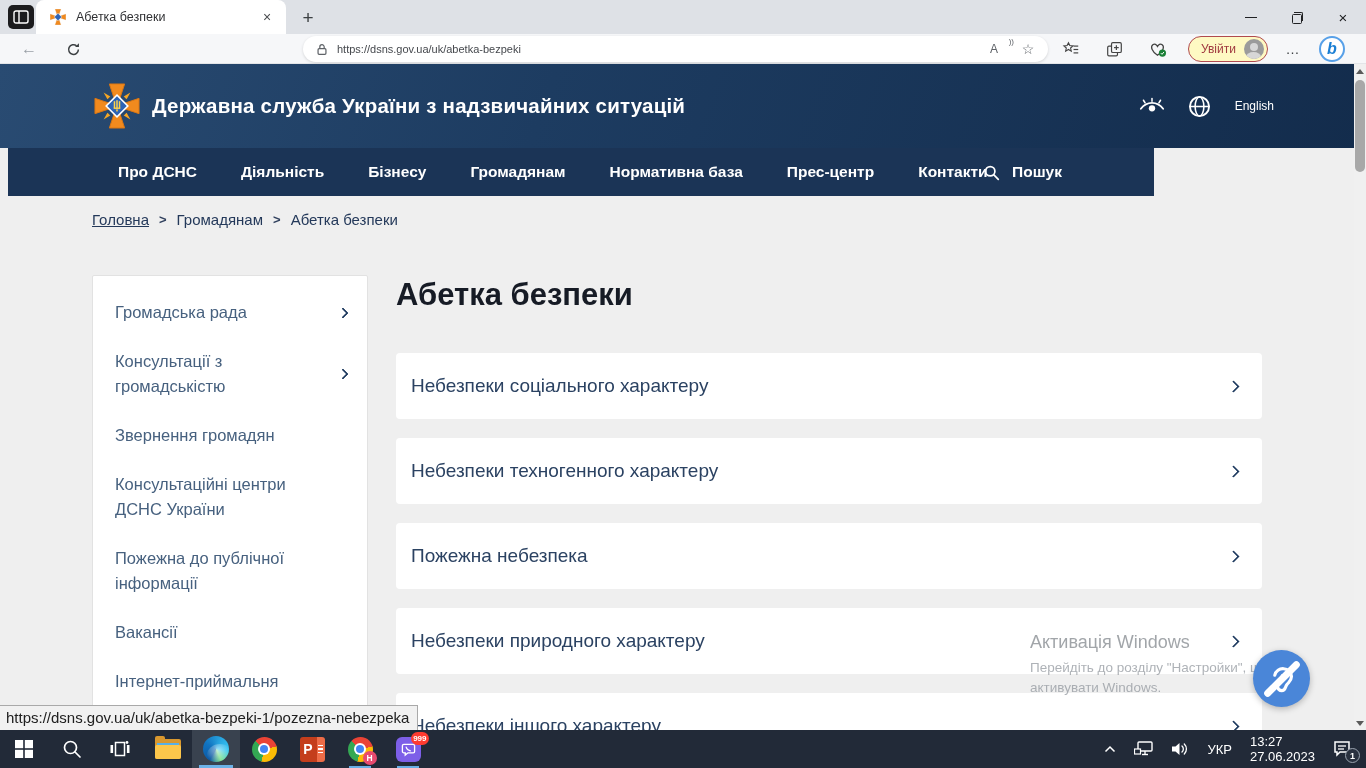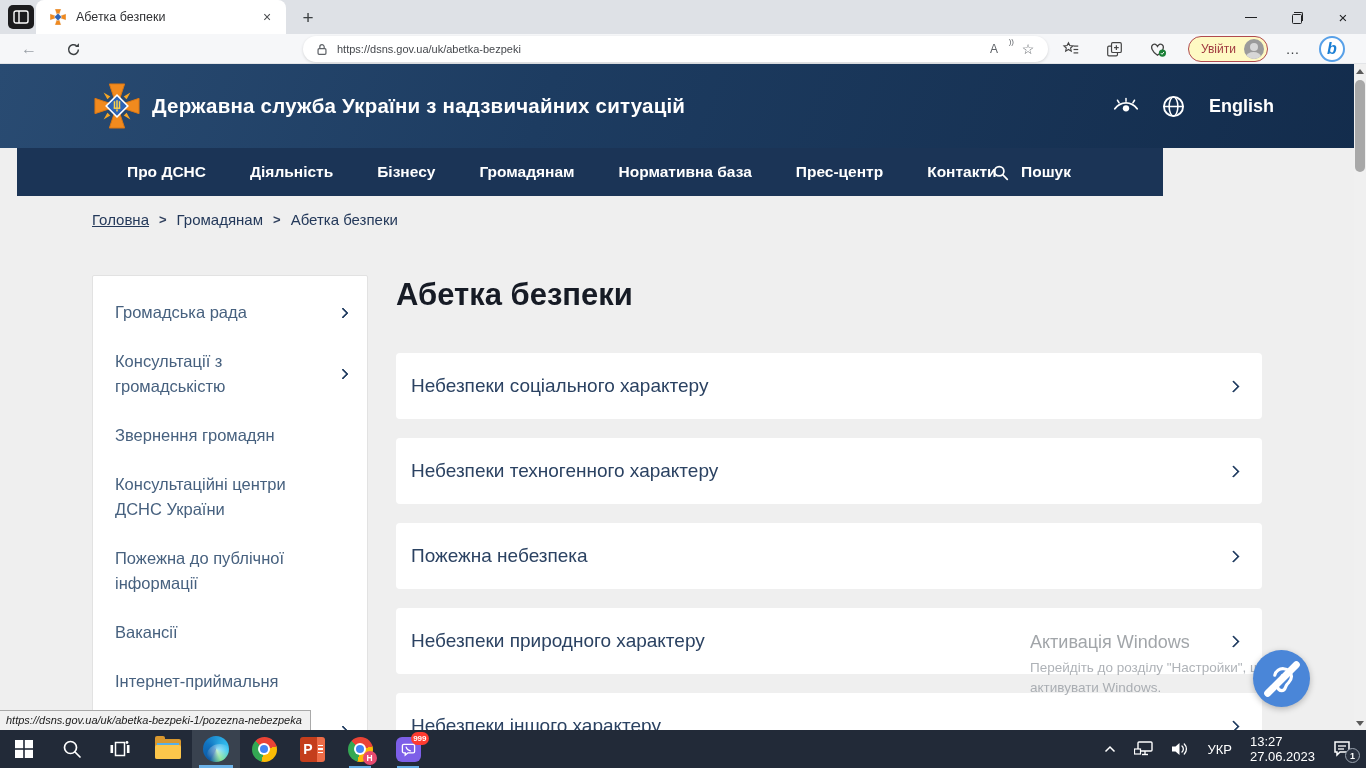--- a/index.html
+++ b/index.html
@@ -41,24 +41,24 @@
 
   
   .viewport { position:absolute; top:64px; left:0; width:1366px; height:666px; background:#efefef; overflow:hidden;padding-left:31px; }
 
   
   .site-header { position:absolute; top:0; left:0; width:1366px; height:84px; background:linear-gradient(110deg,#294b72 0%,#1d3c61 40%,#132c4c 100%); display:flex; align-items:center; }
   .logo { width:46px; height:46px; margin-left:94px; flex:0 0 auto; cursor:pointer; }
   .site-title { color:#ffffff; font-size:20.5px; font-weight:bold; margin-left:12px; letter-spacing:0.2px; }
   .header-right { position:absolute; right:92px; top:0; height:84px; display:flex; align-items:center; gap:22px; }
   .hdr-icon { width:26px; height:26px; display:flex; align-items:center; justify-content:center; cursor:pointer; }
-  .lang-link { color:#ffffff; font-size:18px; font-weight:bold; cursor:pointer; }
-
-  
-  .site-nav { position:absolute; top:84px; left:17px; width:1146px; height:48px; background:#1b3456; display:flex; align-items:center; }
+  .lang-link { color:#ffffff; font-size:12px; font-weight:normal; cursor:pointer; }
+
+  
+  .site-nav { position:absolute; top:84px; left:8px; width:1146px; height:48px; background:#1b3456; display:flex; align-items:center; }
   .nav-items { display:flex; gap:44px; margin-left:110px; }
   .nav-item { color:#ffffff; font-size:15.5px; font-weight:bold; cursor:pointer; white-space:nowrap; }
   .nav-search { position:absolute; right:92px; display:flex; align-items:center; gap:12px; cursor:pointer; }
   .nav-search-label { color:#ffffff; font-size:15.5px; font-weight:bold; }
 
   
   .page { position:absolute; top:132px; left:0; width:1366px; height:534px; background:#efefef; overflow:hidden; }
   .breadcrumb { padding:14px 0 0 92px; font-size:15px; line-height:20px; color:#24395a; display:flex; align-items:center; gap:10px; }
   .bc-link { text-decoration:underline; cursor:pointer; color:#24395a; }
   .bc-sep { font-size:13px; font-weight:bold; color:#31415e; }
@@ -88,21 +88,21 @@
   
   .scrollbar { position:absolute; right:0; top:0; width:12px; height:666px; background:#f0f0f0; z-index:7; }
   .sb-arrow { position:absolute; left:0; width:12px; height:14px; display:flex; align-items:center; justify-content:center; cursor:pointer; }
   .sb-arrow-up { top:0; }
   .sb-arrow-down { bottom:0; }
   .tri-up { width:0; height:0; border-left:4px solid transparent; border-right:4px solid transparent; border-bottom:5px solid #5a5a5a; }
   .tri-down { width:0; height:0; border-left:4px solid transparent; border-right:4px solid transparent; border-top:5px solid #5a5a5a; }
   .sb-thumb { position:absolute; left:1px; top:16px; width:10px; height:92px; background:#a8a8a8; border-radius:5px; cursor:pointer; }
 
   
-  .status-tooltip { position:absolute; left:0; bottom:0; z-index:8; background:#f1f1f1; border:1px solid #a9a9a9; border-left:none; border-bottom:none; padding:3px 8px 4px 6px; font-size:11px; color:#202020; white-space:nowrap;font-style:italic; }
+  .status-tooltip { position:absolute; left:0; bottom:0; z-index:8; background:#f1f1f1; border:1px solid #a9a9a9; border-left:none; border-bottom:none; padding:3px 8px 4px 6px; font-size:15px; color:#202020; white-space:nowrap; }
 
   
   .taskbar { position:absolute; top:730px; left:0; width:1366px; height:38px; background:#222a38; display:flex; align-items:stretch; z-index:10; }
   .tb-cell { width:48px; display:flex; align-items:center; justify-content:center; position:relative; cursor:pointer; }
   .tb-cell.active-app { background:#39424f; }
   .run-underline { position:absolute; bottom:0; left:7px; right:7px; height:3px; background:#6cb2e8; }
   .run-underline.thin { left:13px; right:13px; height:2.5px; background:#67aee6; }
   .tray { margin-left:auto; display:flex; align-items:center; gap:4px; padding-right:6px; }
   .tray-cell { height:38px; display:flex; align-items:center; justify-content:center; padding:0 7px; cursor:pointer; }
   .tray-lang { color:#ffffff; font-size:13px; }

